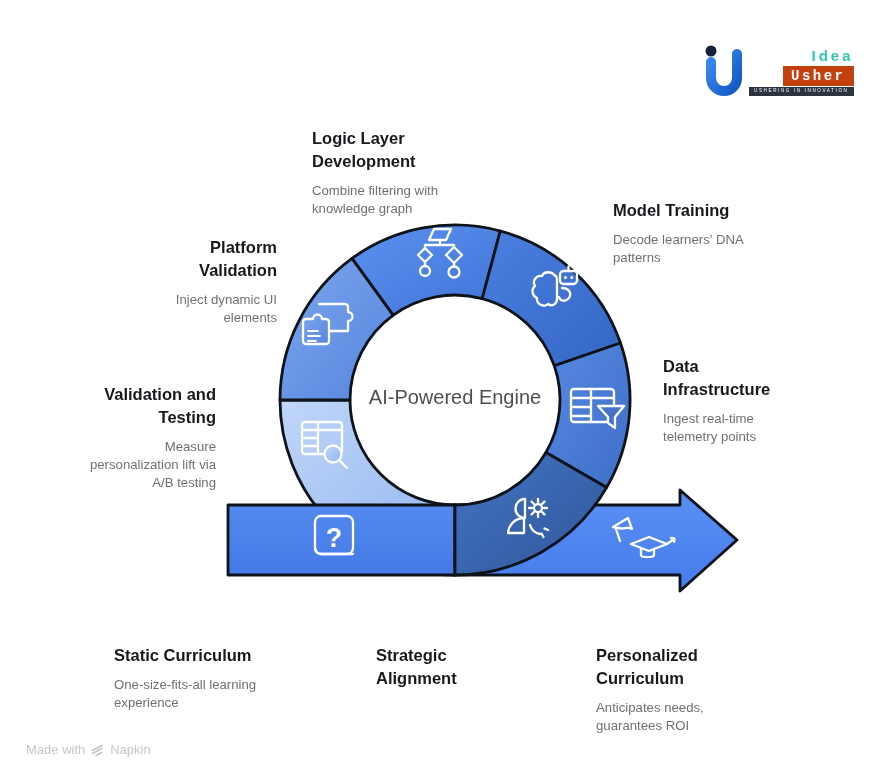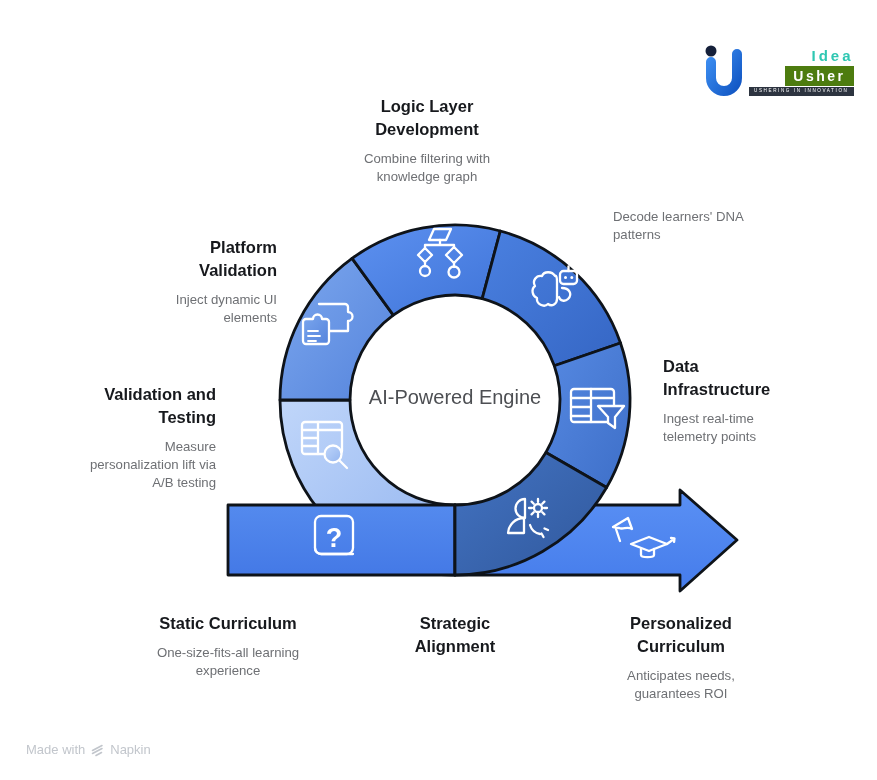--- a/index.html
+++ b/index.html
@@ -2,29 +2,29 @@
 <html><head>
 <meta charset="utf-8">
 <style>
   html,body{margin:0;padding:0;background:#fff;}
   .canvas{position:relative;width:877px;height:780px;background:#ffffff;overflow:hidden;
           font-family:"Liberation Sans","DejaVu Sans",sans-serif;}
   .diagram-svg{position:absolute;left:0;top:0;}
   .stage{position:absolute;}
   .stage h3{margin:0;font-size:16.5px;line-height:1.38;font-weight:700;color:#17191d;white-space:pre-line;}
   .stage p{margin:9px 0 0 0;font-size:13.2px;line-height:1.38;color:#6e7074;white-space:pre-line;}
-  .ta-c{text-align:center;} .ta-r{text-align:right;} .ta-l{text-align:left;}
+  .ta-c{margin-top:32px;} .ta-r{text-align:right;} .ta-l{text-align:left;}
   .center-label{position:absolute;left:355px;top:386px;width:200px;text-align:center;
                 font-size:20px;font-weight:400;color:#4d4f53;}
   
   .logo{position:absolute;left:702px;top:44px;display:flex;align-items:flex-start;}
   .logo-col{margin-left:3px;display:flex;flex-direction:column;align-items:flex-end;}
   .logo-idea{color:#2fc7b2;font-weight:700;font-size:15px;letter-spacing:3px;line-height:1;margin:4px 0 3px 4px;}
-  .logo-usher{background:#4d7c0f;color:#ffffff;font-weight:700;font-size:14px;letter-spacing:2.5px;
-              padding:3px 8px 3px 8px;line-height:1;}
+  .logo-usher{background:#c2410c;color:#ffffff;font-weight:700;font-size:14px;letter-spacing:2.5px;
+              padding:3px 8px 3px 8px;line-height:1;font-family:Liberation Mono, monospace;}
   .logo-tagline{background:#2d3440;color:#ffffff;font-size:4.6px;letter-spacing:1.6px;
                 padding:2px 5px;line-height:1;margin-top:1px;}
   
   .footer{position:absolute;left:26px;top:742px;display:flex;align-items:flex-end;gap:5px;
           color:#c2c6cc;font-size:13px;}
 </style>
 </head>
 <body>
 
 <div class="canvas">
@@ -144,20 +144,21 @@
   <div class="center-label">AI-Powered Engine</div>
 
   <div class="stage ta-c" style="left:312px;top:95px;width:230px;">
     <h3>Logic Layer
 Development</h3>
     <p>Combine filtering with
 knowledge graph</p>
   </div>
 
   <div class="stage ta-l" style="left:613px;top:199px;width:170px;">
+    <h3>Model Training</h3>
     <p>Decode learners' DNA
 patterns</p>
   </div>
 
   <div class="stage ta-l" style="left:663px;top:355px;width:160px;">
     <h3>Data
 Infrastructure</h3>
     <p>Ingest real-time
 telemetry points</p>
   </div>

